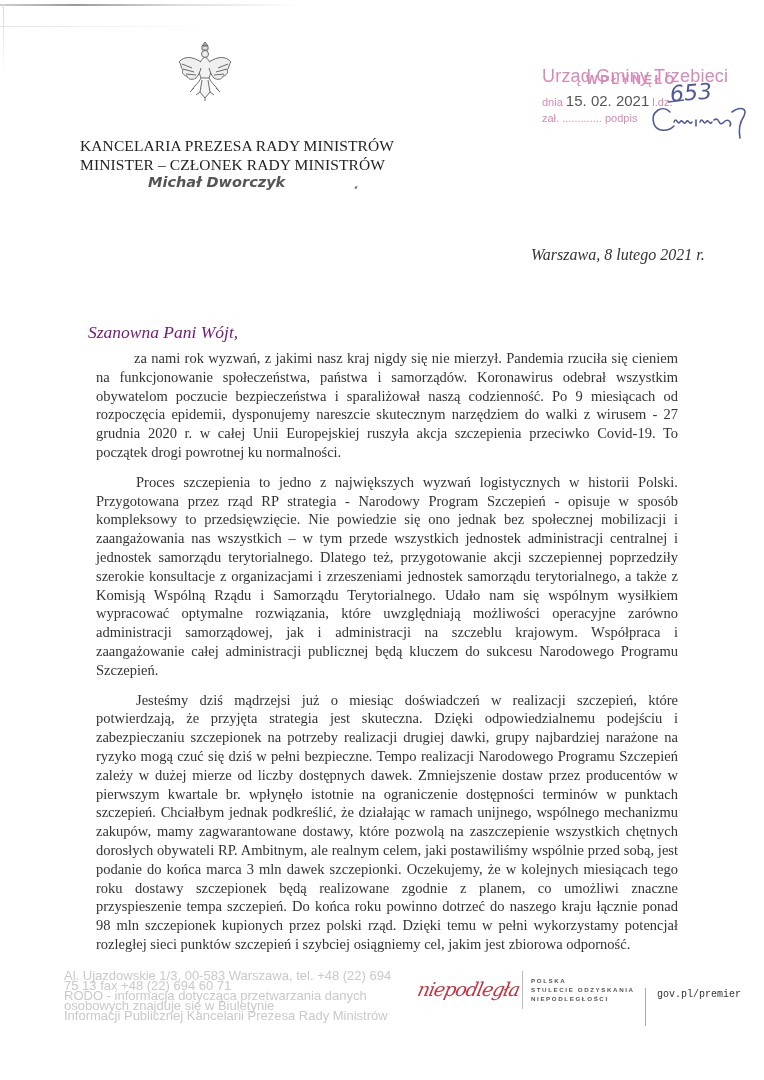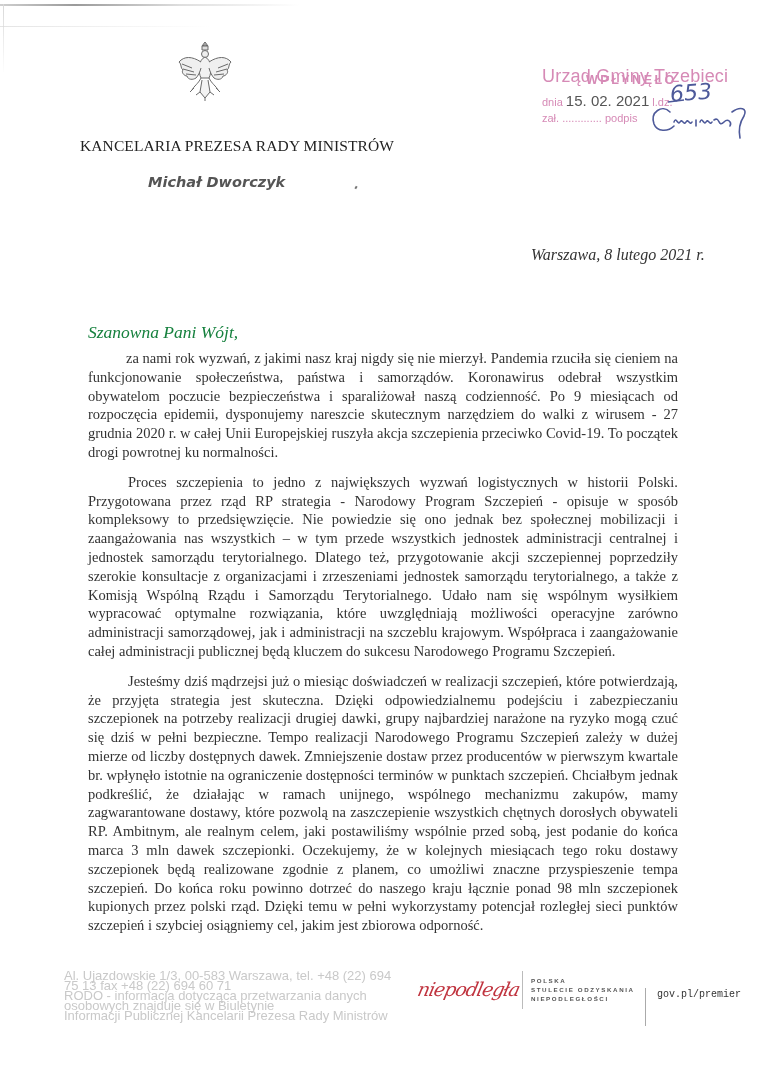--- a/index.html
+++ b/index.html
@@ -19,24 +19,24 @@
   .stamp-office { position: absolute; left: 12px; top: 16px; font-size: 18px; font-weight: normal; white-space: nowrap; letter-spacing: 0.2px; }
   .stamp-received { position: absolute; left: 56px; top: 23px; font-size: 12.5px; font-weight: bold; letter-spacing: 2.5px; }
   .stamp-date-row { position: absolute; left: 12px; top: 42px; font-size: 11px; white-space: nowrap; }
   .stamp-date-val { font-family: "Liberation Sans Narrow", "Liberation Sans", sans-serif; color: #555; font-size: 15px; letter-spacing: 0; }
   .stamp-num { position: absolute; left: 140px; top: 30px; font-family: "DejaVu Sans", sans-serif; font-size: 22px; color: #4e5a9a; transform: rotate(-4deg); font-style: italic; }
   .stamp-att-row { position: absolute; left: 12px; top: 62px; font-size: 11px; white-space: nowrap; }
   .signature { position: absolute; left: 118px; top: 48px; width: 120px; height: 44px; }
 
   .date-place { position: absolute; left: 531px; top: 246px; font-style: italic; font-size: 16px; color: #333; }
 
-  .salutation { position: absolute; left: 88px; top: 322px; font-style: italic; font-size: 17.5px; color: #15803d; }
+  .salutation { position: absolute; left: 88px; top: 322px; font-style: italic; font-size: 17.5px; color: #701a75; }
 
   .body-text { position: absolute; left: 88px; top: 349px; width: 590px; font-size: 14.5px; line-height: 18.8px; color: #333; text-align: justify; }
-  .body-text p { margin: 0 0 11px 0; text-indent: 40px; }
+  .body-text p { margin: 0 0 11px 8px; text-indent: 40px; }
   .body-text p.first { text-indent: 38px; }
 
   .footer-address { position: absolute; left: 64px; top: 971px; width: 330px; font-family: "Liberation Sans", sans-serif; font-size: 13px; line-height: 10px; color: #c9c9c9; }
   .footer-logo-script { position: absolute; left: 418px; top: 978px; font-family: "DejaVu Serif", serif; font-style: italic; font-size: 19px; color: #c0343f; letter-spacing: -1px; transform: skewX(-12deg); }
   .footer-divider1 { position: absolute; left: 522px; top: 971px; width: 1px; height: 38px; background: #bbb; }
   .footer-centenary { position: absolute; left: 531px; top: 976px; font-family: "Liberation Sans", sans-serif; font-size: 6.2px; font-weight: bold; letter-spacing: 1.6px; line-height: 9px; color: #555; }
   .footer-divider2 { position: absolute; left: 645px; top: 988px; width: 1px; height: 38px; background: #aaa; }
   .footer-url { position: absolute; left: 657px; top: 989px; font-family: Liberation Mono, monospace; font-size: 10px; color: #333; }
 </style>
 </head>
@@ -57,20 +57,21 @@
     <path d="M6 26 l10 4 M7 31 l11 3 M10 36 l10 1 M52 26 l-10 4 M51 31 l-11 3 M48 36 l-10 1"></path>
     <path d="M25 40 C22 46 18 48 16 52 M33 40 C36 46 40 48 42 52"></path>
     <path d="M26 42 L24 54 L29 60 L34 54 L32 42" fill="#f3f3f3"></path>
     <path d="M24 54 l-4 3 M34 54 l4 3 M29 60 v3"></path>
     <path d="M18 50 l-4 4 M40 50 l4 4"></path>
   </g>
 </svg>
 
 <div class="header-block">
   <div class="header-line">KANCELARIA PREZESA RADY MINISTRÓW</div>
+  <div class="header-line">MINISTER – CZŁONEK RADY MINISTRÓW</div>
 </div>
 <div class="minister-name">Michał Dworczyk</div>
 <div class="speck"></div>
 
 <div class="stamp">
   <div class="stamp-office">Urząd Gminy Trzebieci</div>
   <div class="stamp-received">WPŁYNĘŁO</div>
   <div class="stamp-date-row">
     <span>dnia</span>
     <span class="stamp-date-val">15. 02. 2021</span>

